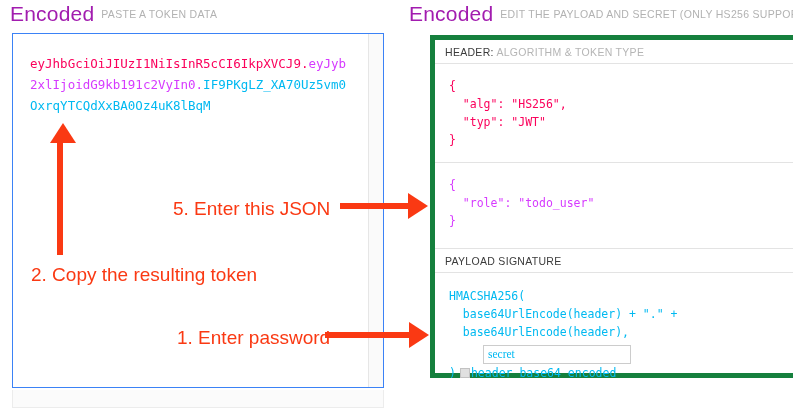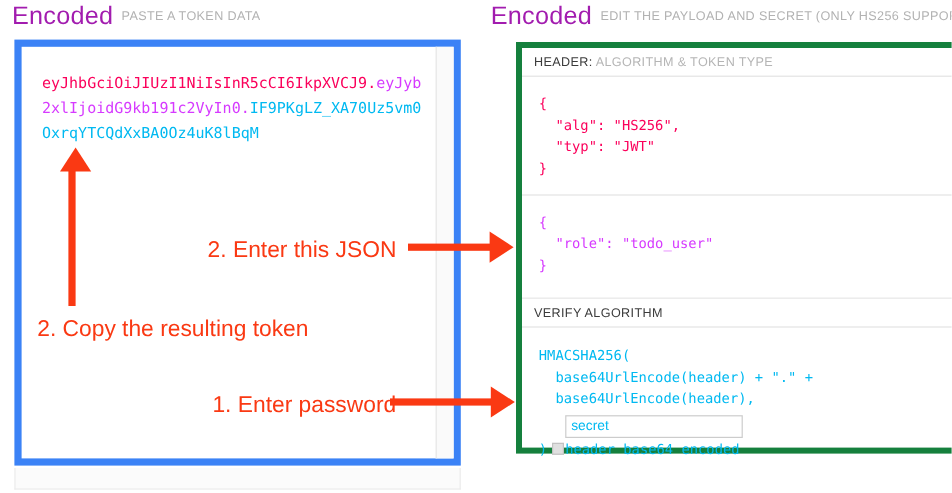--- a/index.html
+++ b/index.html
@@ -37,21 +37,21 @@
   #encoded-heading { left: 10px; top: 2px; }
   #decoded-heading { left: 409px; top: 2px; }
 
   
   #encoded-panel {
     position: absolute;
     left: 12px;
     top: 33px;
     width: 372px;
     height: 355px;
-    border: 6px solid #3b82f6;
+    border: 1px solid #3b82f6;
     background: #ffffff;
     box-sizing: border-box;
   }
   #encoded-scrollbar {
     position: absolute;
     right: 0px;
     top: 0px;
     width: 15px;
     height: 100%;
     background: #fafafa;
@@ -126,25 +126,25 @@
 
   #secret-input {
     display: inline-block;
     box-sizing: border-box;
     width: 148px;
     height: 19px;
     line-height: 17px;
     border: 1px solid #cccccc;
     background: #ffffff;
     color: #00b9f1;
-    font-family: Liberation Sans, sans-serif;
+    font-family: Liberation Serif, serif;
     font-size: 11.5px;
     padding: 0 4px;
     vertical-align: -4px;
-    margin-left: 0px;
+    margin-left: 12px;
   }
   #sig-indent { display: inline-block; width: 22px; }
   #b64-checkbox {
     display: inline-block;
     width: 10px;
     height: 10px;
     background: #e0e0e0;
     border: 1px solid #c2c2c2;
     box-sizing: border-box;
     vertical-align: -1px;
@@ -224,31 +224,31 @@
   <div class="sect-body" id="header-body">{
   "alg": "HS256",
   "typ": "JWT"
 }</div>
 
   <div class="sect-body" id="payload-body">{
   "role": "todo_user"
 }</div>
 
   <div class="sect-label">
-    <span class="k">VERIFY ALGORITHM</span>
+    <span class="k">PAYLOAD SIGNATURE</span>
   </div>
   <div class="sect-body" id="signature-body"><span>HMACSHA256(</span>
 <span>  base64UrlEncode(header) + "." +</span>
 <span>  base64UrlEncode(header),</span>
 <span id="sig-indent"></span><input id="secret-input" type="text" value="secret" style="">
 <span>)</span><span id="b64-checkbox"></span><span>header base64 encoded</span></div>
 
 </div>
 
-<div class="anno-text" id="anno-2-text">2. Enter this JSON</div>
+<div class="anno-text" id="anno-2-text">5. Enter this JSON</div>
 <div class="arrow-shaft-h" id="arrow2-shaft"></div>
 <div class="arrow-head-r" id="arrow2-head"></div>
 
 <div class="anno-text" id="anno-3-text">2. Copy the resulting token</div>
 <div class="arrow-shaft-v" id="arrow3-shaft"></div>
 <div class="arrow-head-u" id="arrow3-head"></div>
 
 <div class="anno-text" id="anno-1-text">1. Enter password</div>
 <div class="arrow-shaft-h" id="arrow1-shaft"></div>
 <div class="arrow-head-r" id="arrow1-head"></div>

